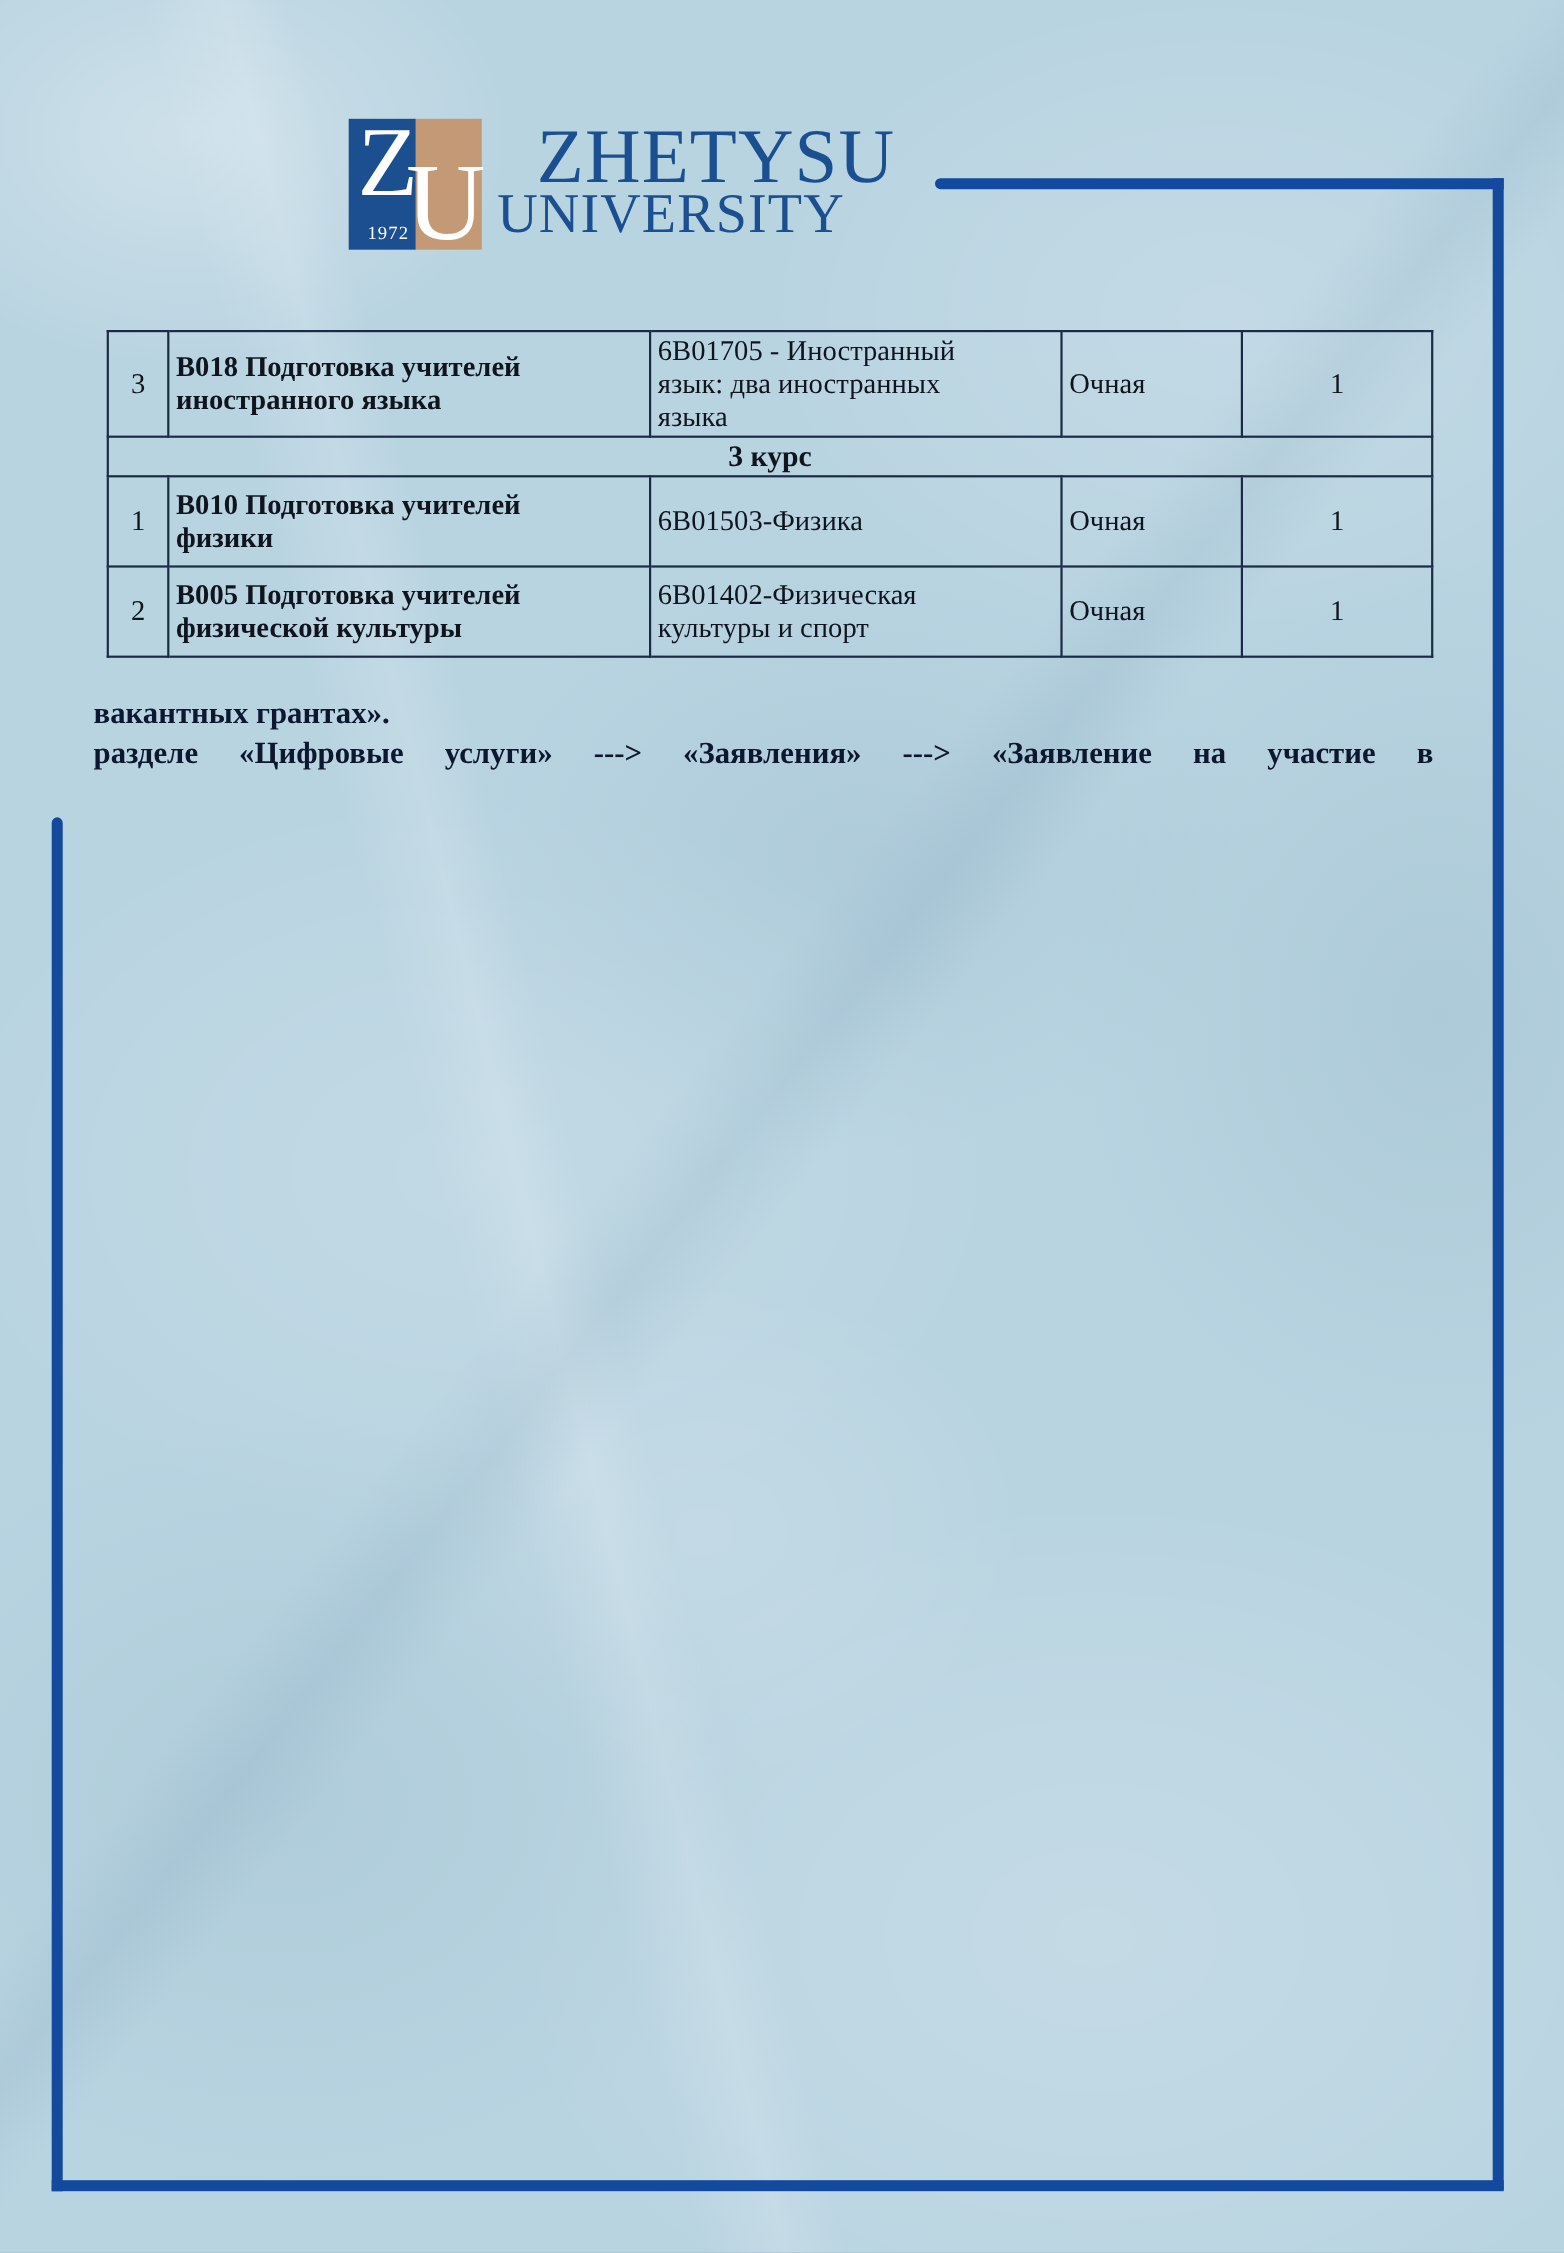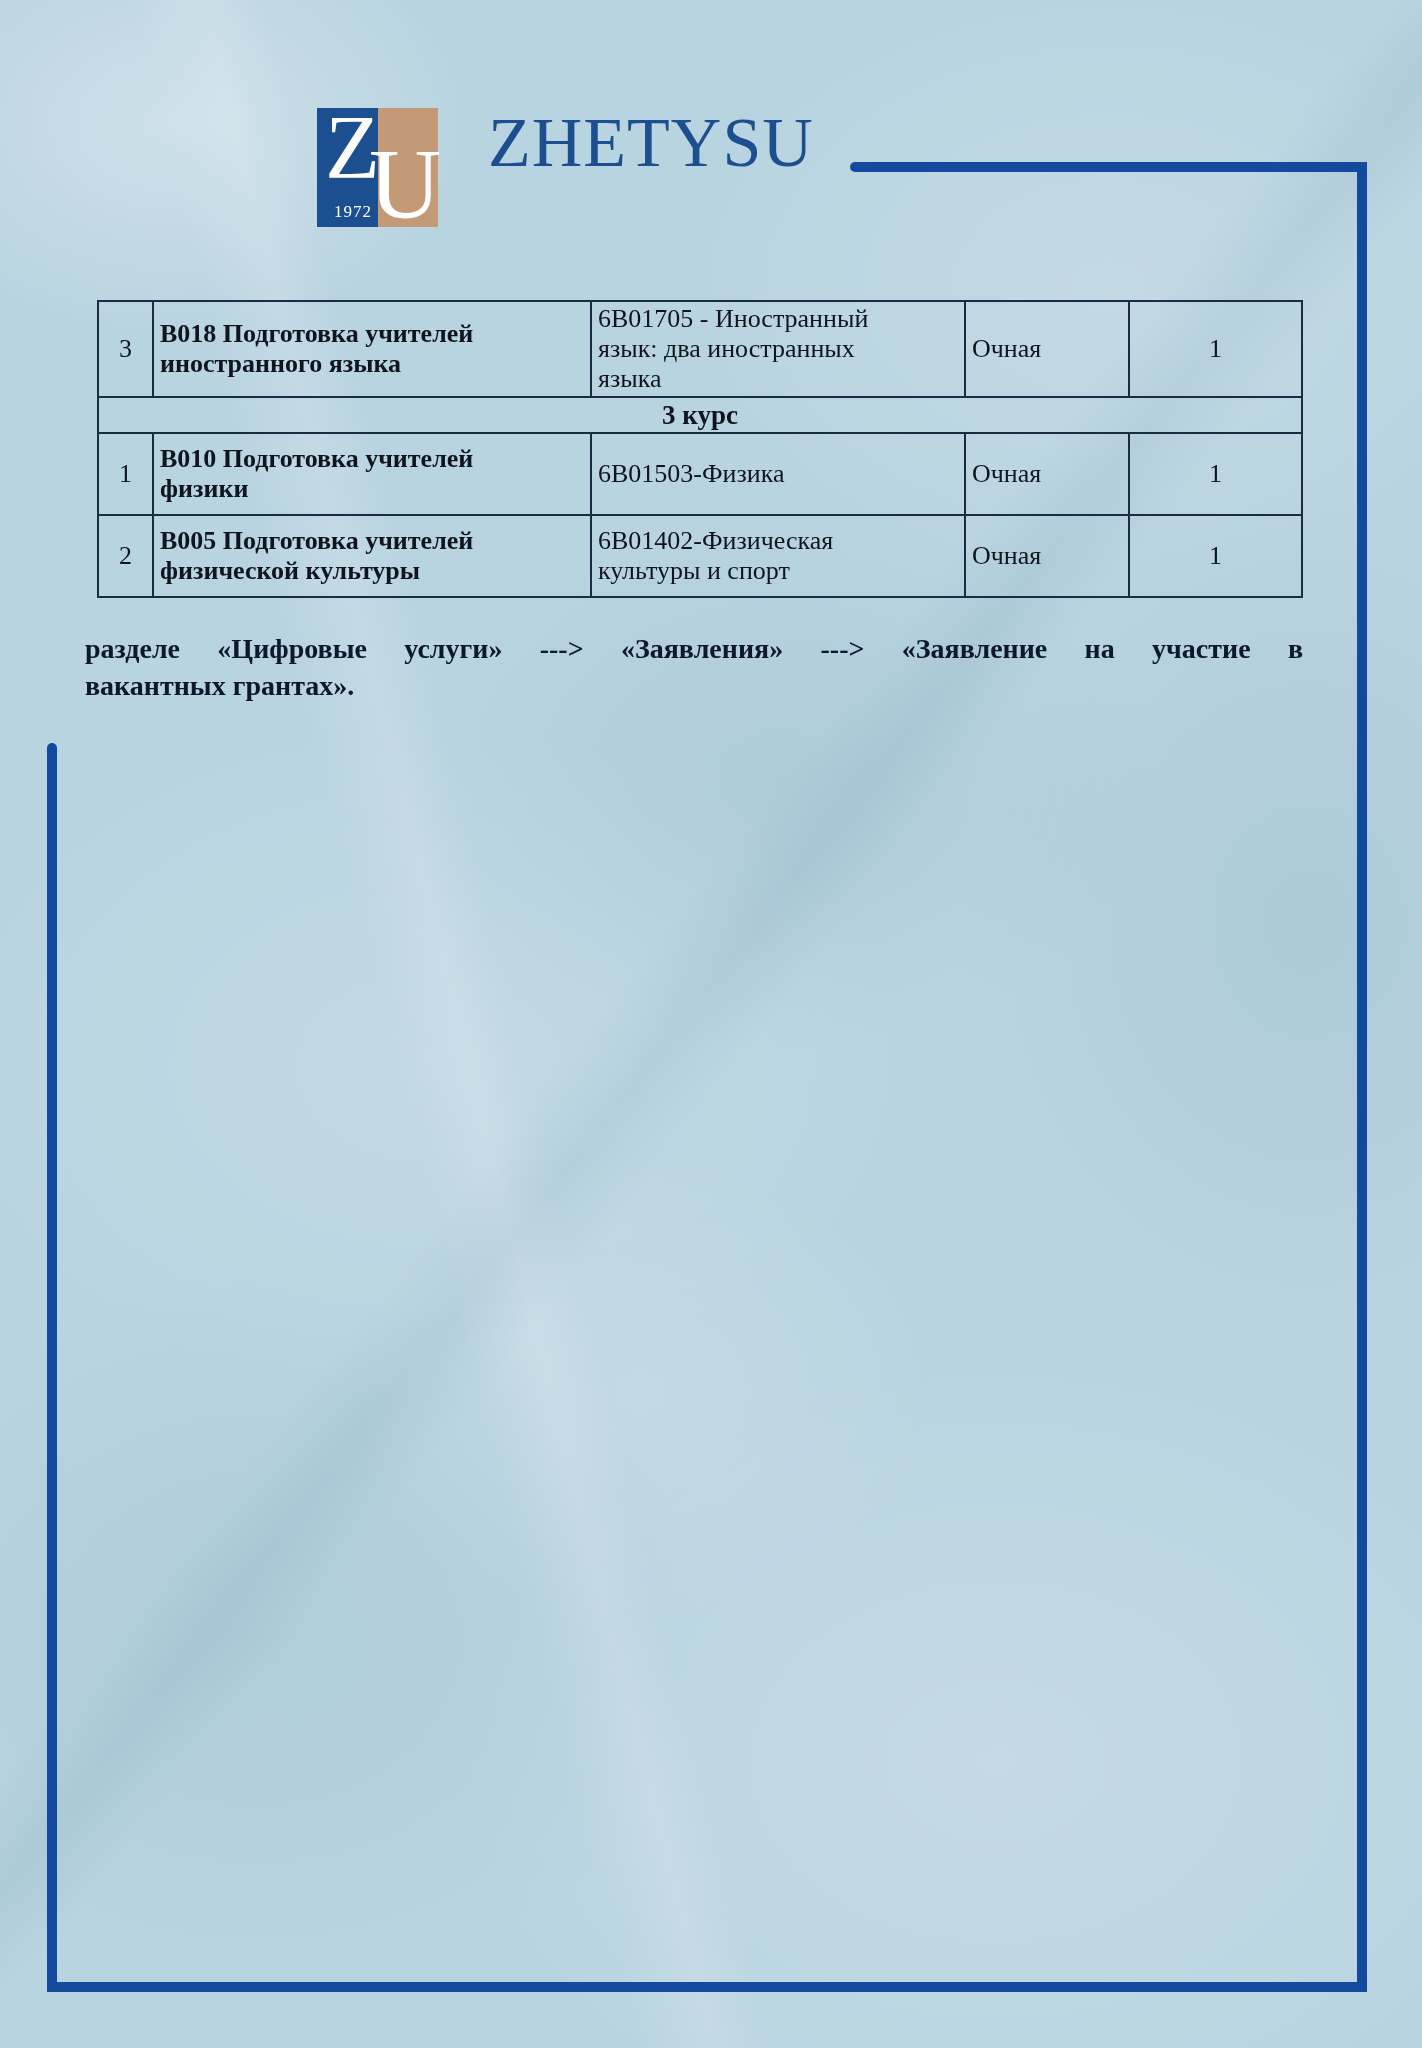--- a/index.html
+++ b/index.html
@@ -100,20 +100,21 @@
 <div id="page" style="--navy-line:#134a9e; --navy-logo:#1b4f8f; --tan:#c49a76; --tbl-border:#1c2b45; --ink:#10141f; --ink-note:#0d1730;">
 
   <div class="emblem">
     <div class="sq-blue"></div>
     <div class="sq-tan"></div>
     <div class="glyph-z">Z</div>
     <div class="glyph-u">U</div>
     <div class="year">1972</div>
   </div>
   <div class="logo-line1">ZHETYSU</div>
+  <div class="logo-line2">UNIVERSITY</div>
 
   <div class="frame-top"></div>
   <div class="frame-right"></div>
   <div class="frame-bottom"></div>
   <div class="frame-left"></div>
 
   <table class="grants">
     <colgroup>
       <col class="c1">
         <col class="c2">
@@ -149,17 +150,17 @@
 физической культуры</td>
         <td class="c-prog">6В01402-Физическая
 культуры и спорт</td>
         <td class="c-form">Очная</td>
         <td class="c-count">1</td>
       </tr>
     </tbody>
   </table>
 
   <div class="note">
+    <div class="ln">вакантных грантах».</div>
     <div class="ln ln-just">разделе «Цифровые услуги» ---&gt; «Заявления» ---&gt; «Заявление на участие в</div>
-    <div class="ln">вакантных грантах».</div>
   </div>
 
 </div>
 
 </body></html>

